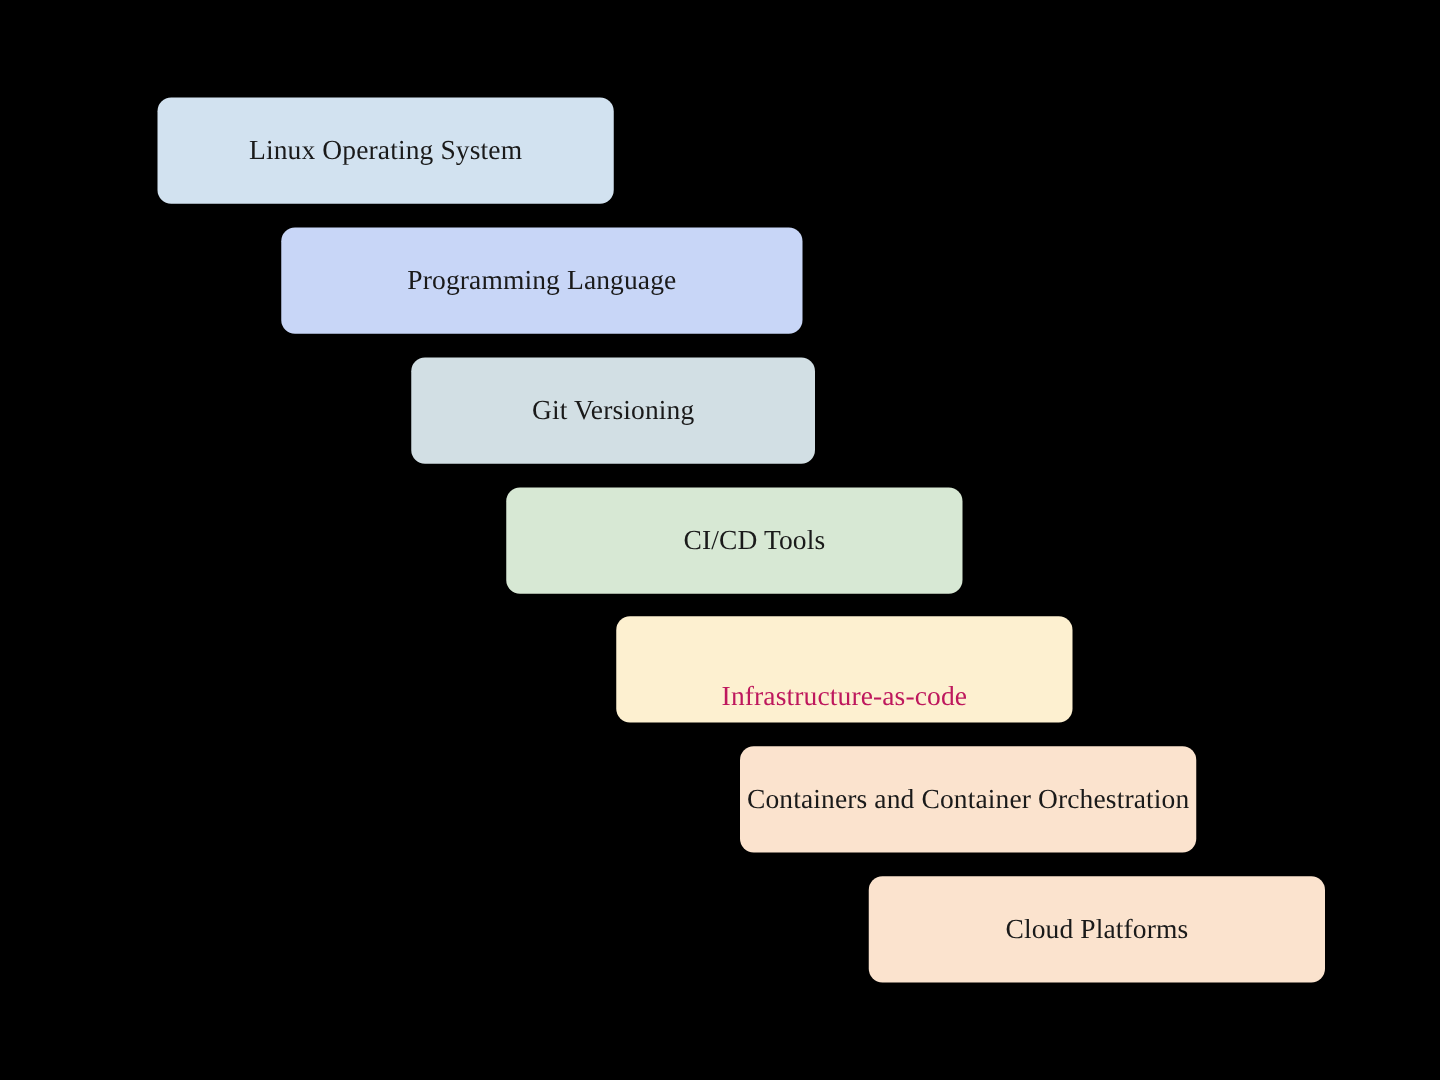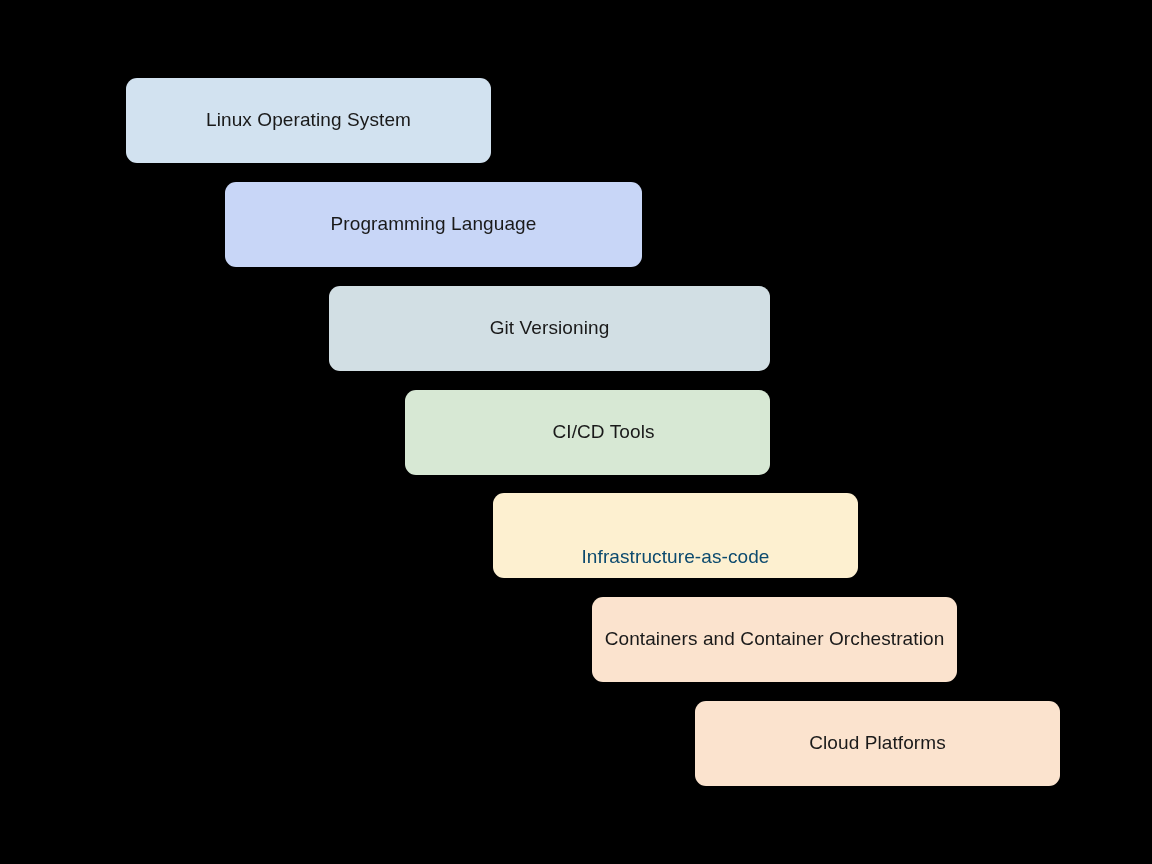--- a/index.html
+++ b/index.html
@@ -22,47 +22,47 @@
   .step-box {
     position: absolute;
     box-sizing: border-box;
     border-radius: 11px;
     display: flex;
     align-items: center;
     justify-content: center;
     text-align: center;
   }
   .step-label {
-    font-family: Liberation Sans, sans-serif;
-    font-size: 19px;
+    font-family: Liberation Serif, serif;
+    font-size: 22px;
     line-height: 1.2;
     color: #1a1a1a;
     letter-spacing: 0.1px;
     white-space: nowrap;
     padding: 0 10px;
   }
 </style>
 </head>
 <body>
 
 <div id="diagram" style="background: rgb(0, 0, 0); width: 1152px; height: 864px;">
     <div class="step-box" style="left: 126px; top: 78px; width: 365px; height: 85px; background: rgb(210, 226, 240); border-radius: 11px;">
       <span class="step-label" style="color: rgb(26, 26, 26);">Linux Operating System</span>
     </div>
     <div class="step-box" style="left: 225px; top: 182px; width: 417px; height: 85px; background: rgb(200, 214, 247); border-radius: 11px;">
       <span class="step-label" style="color: rgb(26, 26, 26);">Programming Language</span>
     </div>
-    <div class="step-box" style="left: 329px; top: 286px; width: 441px; height: 85px; background: rgb(210, 223, 228); border-radius: 11px;">
+    <div class="step-box" style="left: 329px; top: 286px; width: 323px; height: 85px; background: rgb(210, 223, 228); border-radius: 11px;">
       <span class="step-label" style="color: rgb(26, 26, 26);">Git Versioning</span>
     </div>
     <div class="step-box" style="left: 405px; top: 390px; width: 365px; height: 85px; background: rgb(215, 232, 212); border-radius: 11px; padding-left: 32px;">
       <span class="step-label" style="color: rgb(26, 26, 26);">CI/CD Tools</span>
     </div>
     <div class="step-box" style="left: 493px; top: 493px; width: 365px; height: 85px; background: rgb(253, 240, 208); border-radius: 11px;">
-      <span class="step-label" style="color: #0c4a6e; margin-top: 44px;">Infrastructure-as-code</span>
+      <span class="step-label" style="color: #be185d; margin-top: 44px;">Infrastructure-as-code</span>
     </div>
     <div class="step-box" style="left: 695px; top: 701px; width: 365px; height: 85px; background: rgb(251, 227, 206); border-radius: 11px;">
       <span class="step-label" style="color: rgb(26, 26, 26);">Cloud Platforms</span>
     </div>
     <div class="step-box" style="left: 592px; top: 597px; width: 365px; height: 85px; background: rgb(251, 227, 206); border-radius: 11px;">
       <span class="step-label" style="color: rgb(26, 26, 26);">Containers and Container Orchestration</span>
     </div>
   </div>
 
 </body></html>

